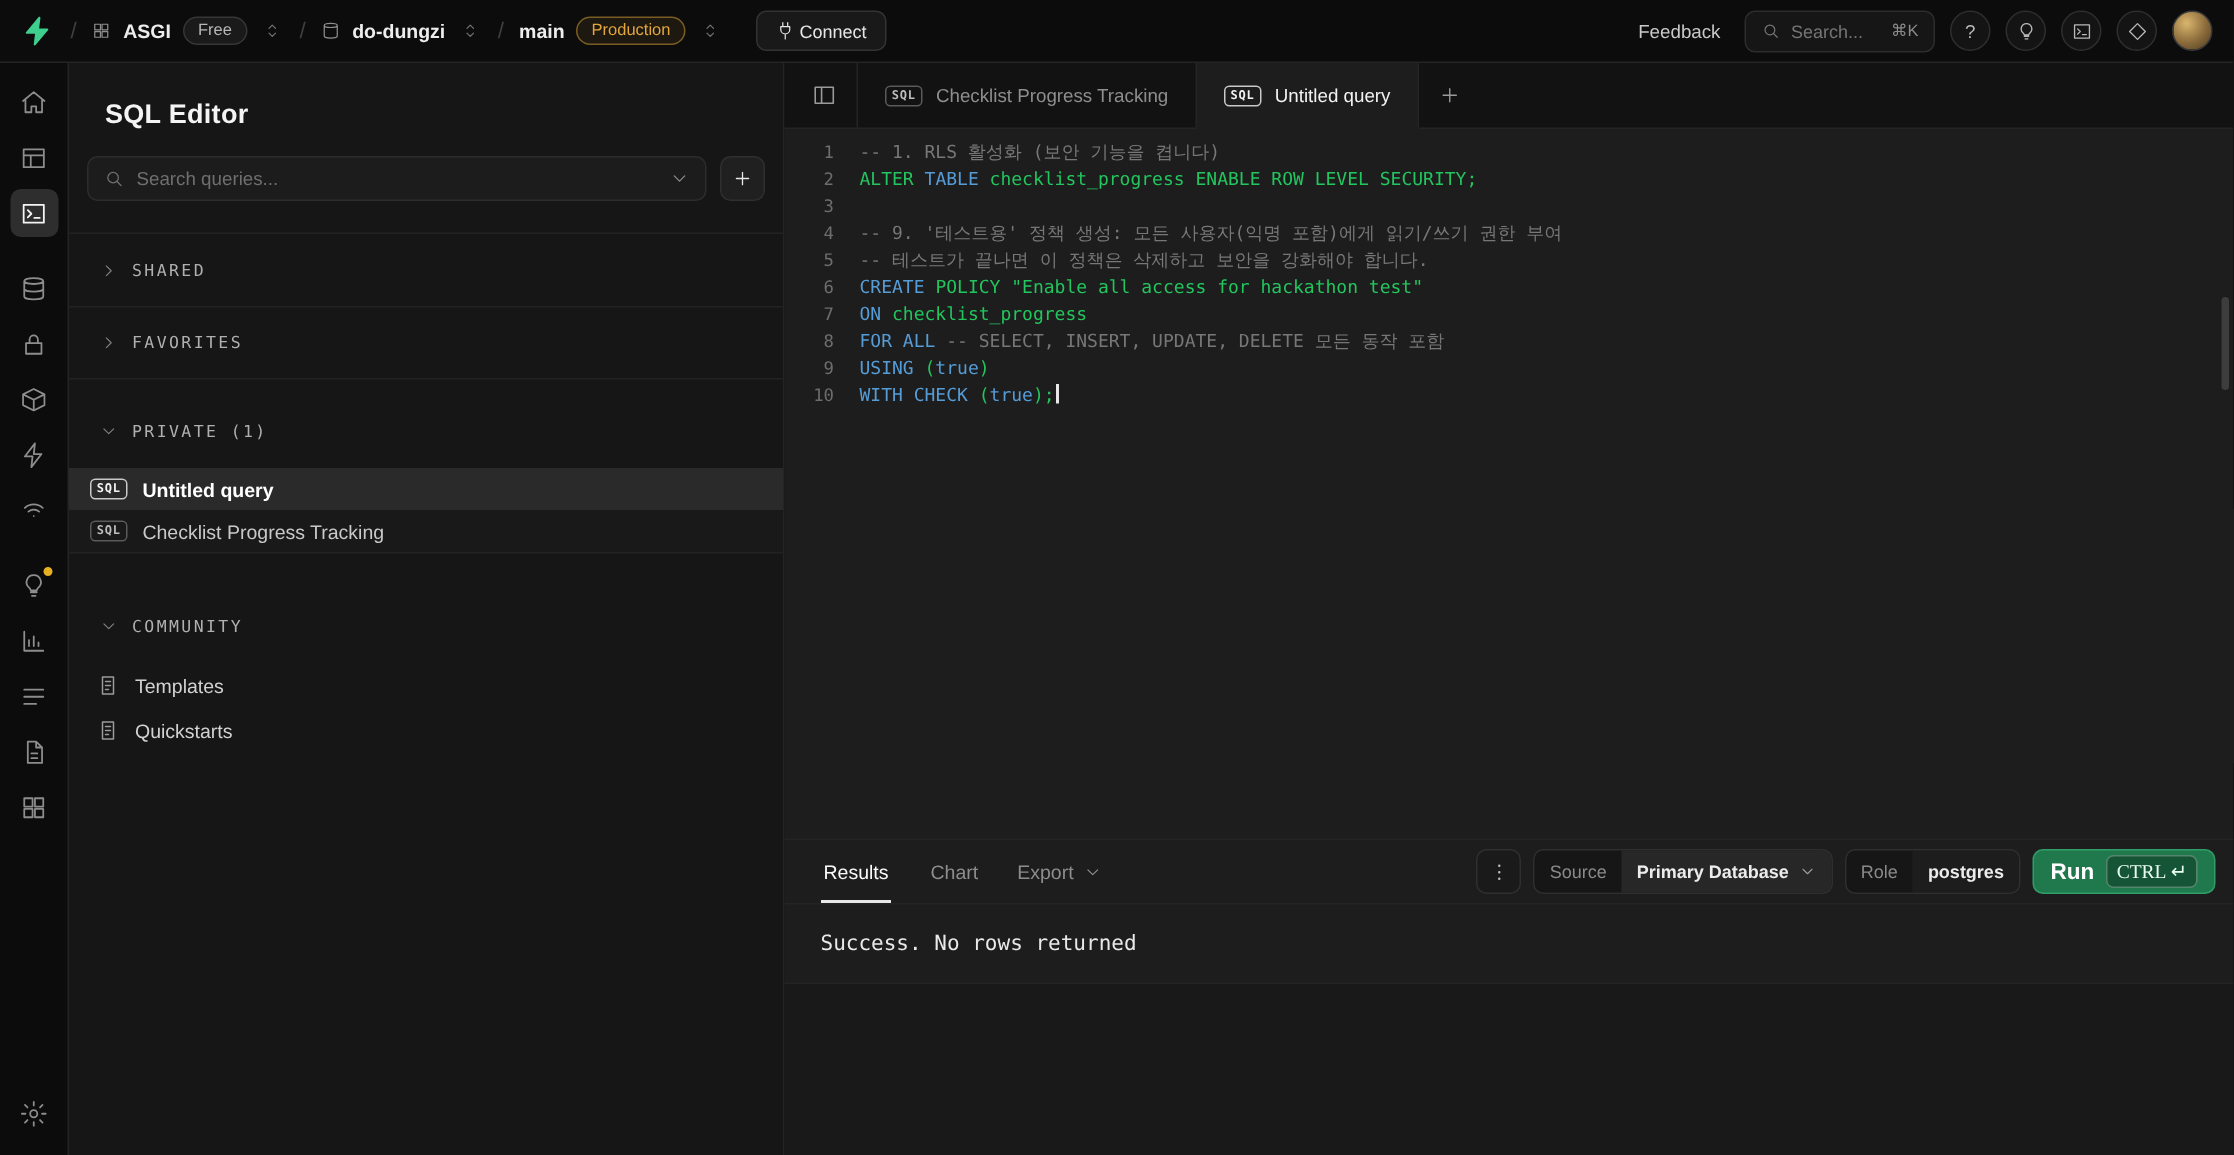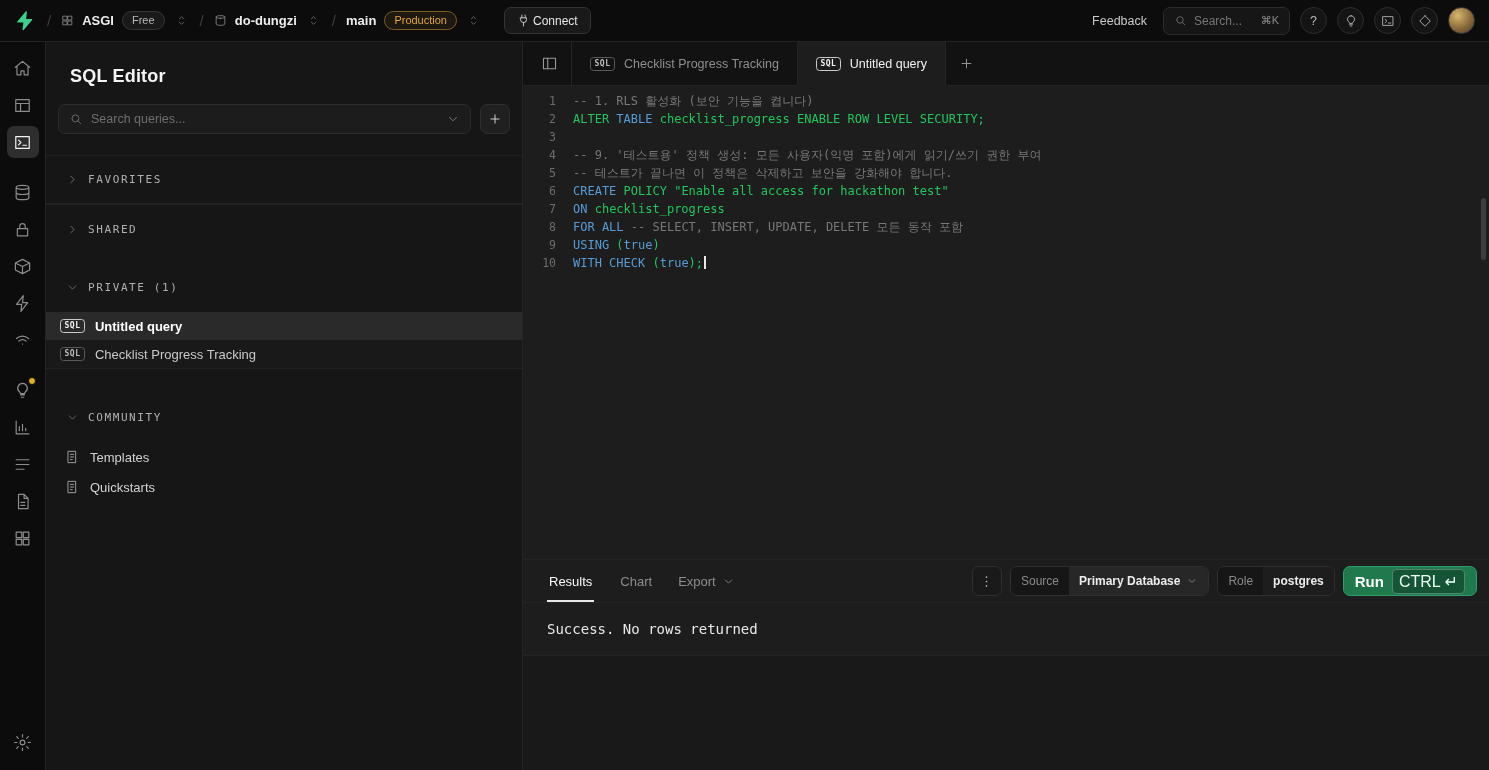--- a/index.html
+++ b/index.html
@@ -99,22 +99,22 @@
   .rt-right{margin-left:auto;display:flex;align-items:center;gap:8px}
   .icon-btn{width:30px;height:30px;border:1px solid #2f2f2f;border-radius:7px;background:#1a1a1a;color:#c0c0c0;
     display:flex;align-items:center;justify-content:center;flex:none}
   .seg{display:flex;align-items:stretch;height:30px;border:1px solid #2f2f2f;border-radius:7px;overflow:hidden;font-size:12px}
   .seg .lab{display:flex;align-items:center;padding:0 10px;background:#161616;color:#8a8a8a}
   .seg .val{display:flex;align-items:center;gap:6px;padding:0 10px;background:#272727;color:#ececec;font-weight:600;cursor:pointer}
   .seg.role .val{background:#1d1d1d}
   .run-btn{display:flex;align-items:center;gap:8px;height:30px;padding:0 11px;border-radius:7px;
     background:#20794c;border:1px solid #2f9e68;color:#fff}
   .run-label{font-weight:700;font-size:15px}
-  .run-kbd{font-size:16px;padding:2px 6px;border-radius:5px;background:rgba(8,40,24,.45);
-    border:1px solid rgba(255,255,255,.28);color:#eafff3;font-family:Liberation Sans, sans-serif}
+  .run-kbd{font-size:13px;padding:2px 6px;border-radius:5px;background:rgba(8,40,24,.45);
+    border:1px solid rgba(255,255,255,.28);color:#eafff3;font-family:Liberation Serif, serif}
   .results-msg{height:53px;flex:none;display:flex;align-items:center;padding:0 24px;border-bottom:1px solid #242424;
     font-family:"DejaVu Sans Mono",monospace;font-size:14px;color:#e9e9e9}
   .results-empty{flex:1;background:#191919}
 </style>
 </head>
 <body>
 
 <header class="topbar">
   <button class="logo-btn">
     <span style="display:flex">
@@ -353,36 +353,36 @@
       </div>
       <button class="sb-new">
         <span style="display:flex">
             <svg width="14" height="14" viewBox="0 0 24 24" fill="none" stroke="currentColor" stroke-width="1.5" stroke-linecap="round" stroke-linejoin="round">
               <path d="M12 5v14M5 12h14"></path>
             </svg>
           </span>
       </button>
     </div>
 
+    <div class="sb-section shared">
+      <span class="chev">
+          <svg width="13" height="13" viewBox="0 0 24 24" fill="none" stroke="currentColor" stroke-width="1.5" stroke-linecap="round" stroke-linejoin="round">
+            <path d="M9 6l6 6-6 6"></path>
+          </svg>
+        </span>
+      <span>SHARED</span>
+    </div>
+
     <div class="sb-section favorites">
       <span class="chev">
           <svg width="13" height="13" viewBox="0 0 24 24" fill="none" stroke="currentColor" stroke-width="1.5" stroke-linecap="round" stroke-linejoin="round">
             <path d="M9 6l6 6-6 6"></path>
           </svg>
         </span>
       <span>FAVORITES</span>
-    </div>
-
-    <div class="sb-section shared">
-      <span class="chev">
-          <svg width="13" height="13" viewBox="0 0 24 24" fill="none" stroke="currentColor" stroke-width="1.5" stroke-linecap="round" stroke-linejoin="round">
-            <path d="M9 6l6 6-6 6"></path>
-          </svg>
-        </span>
-      <span>SHARED</span>
     </div>
 
     <div class="sb-section private">
       <span class="chev">
           <svg width="13" height="13" viewBox="0 0 24 24" fill="none" stroke="currentColor" stroke-width="1.5" stroke-linecap="round" stroke-linejoin="round">
             <path d="M6 9l6 6 6-6"></path>
           </svg>
         </span>
       <span>PRIVATE (1)</span>
     </div>

